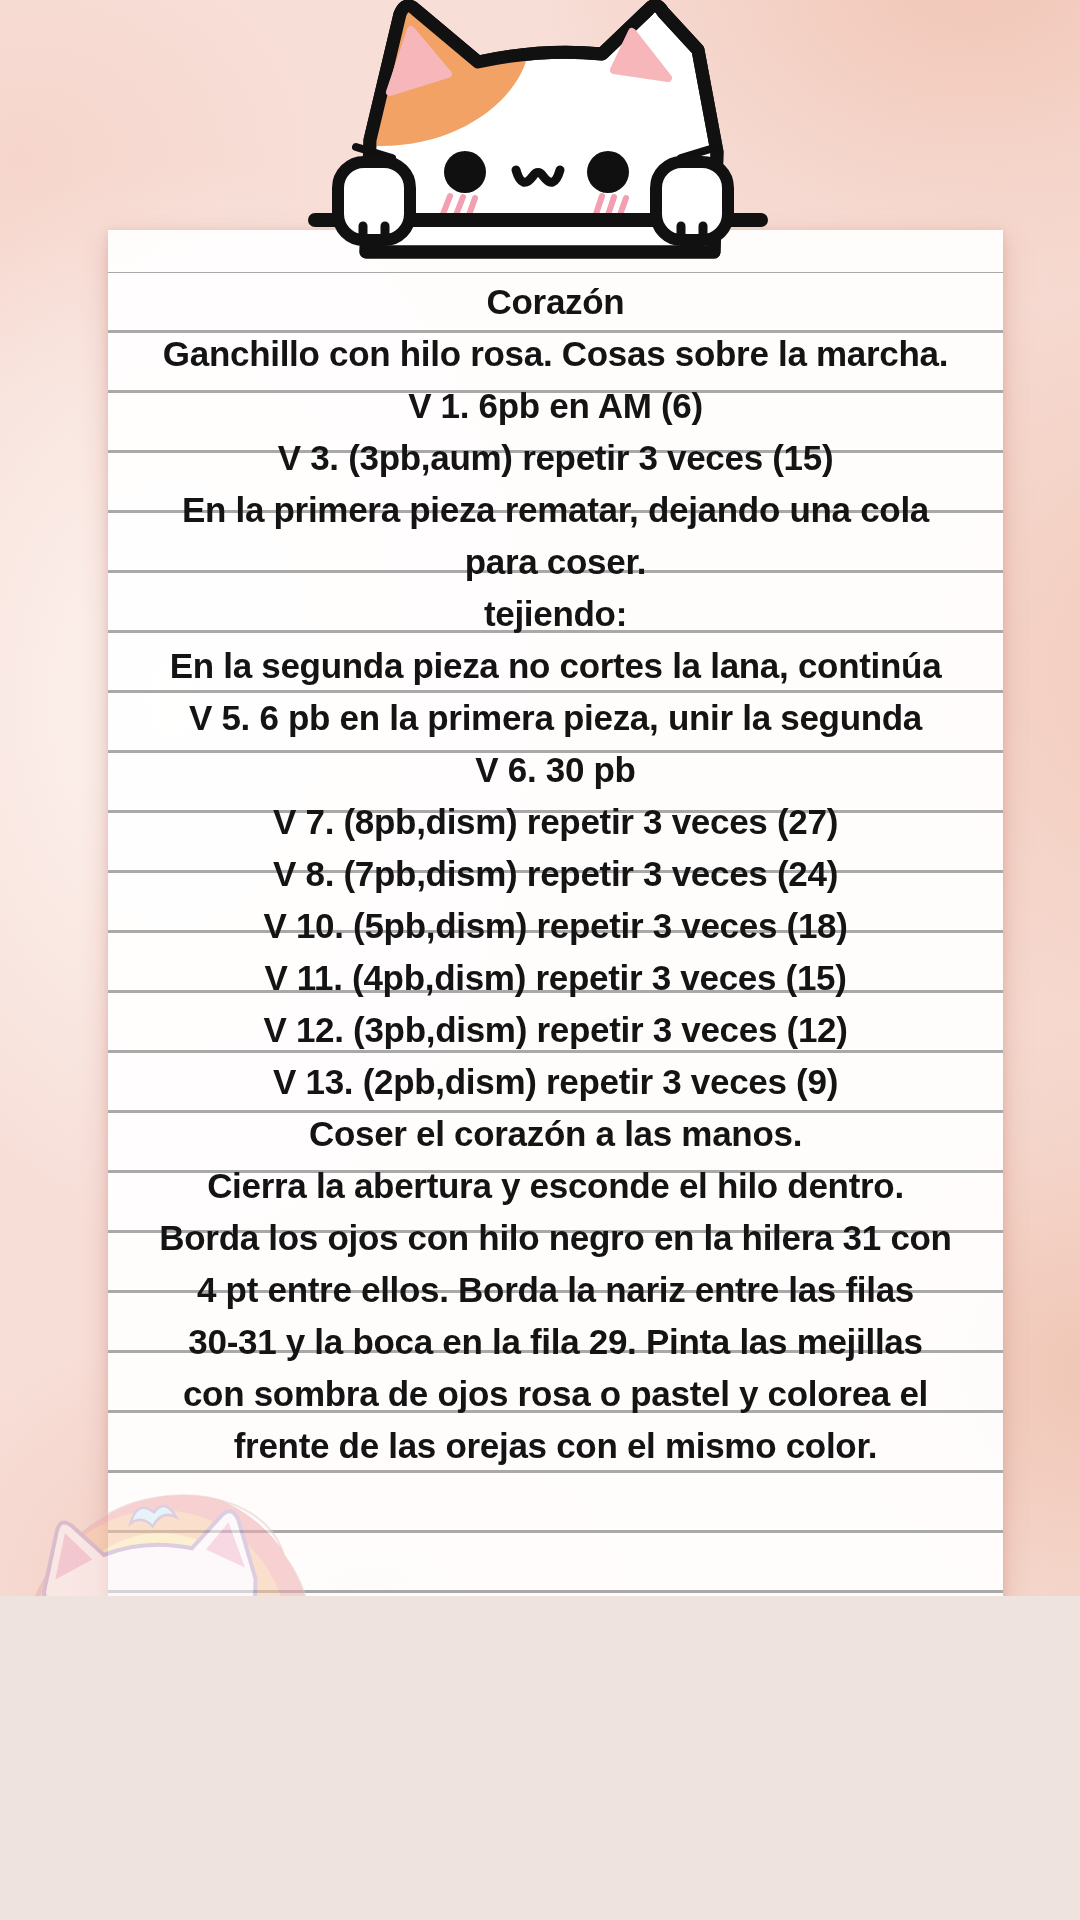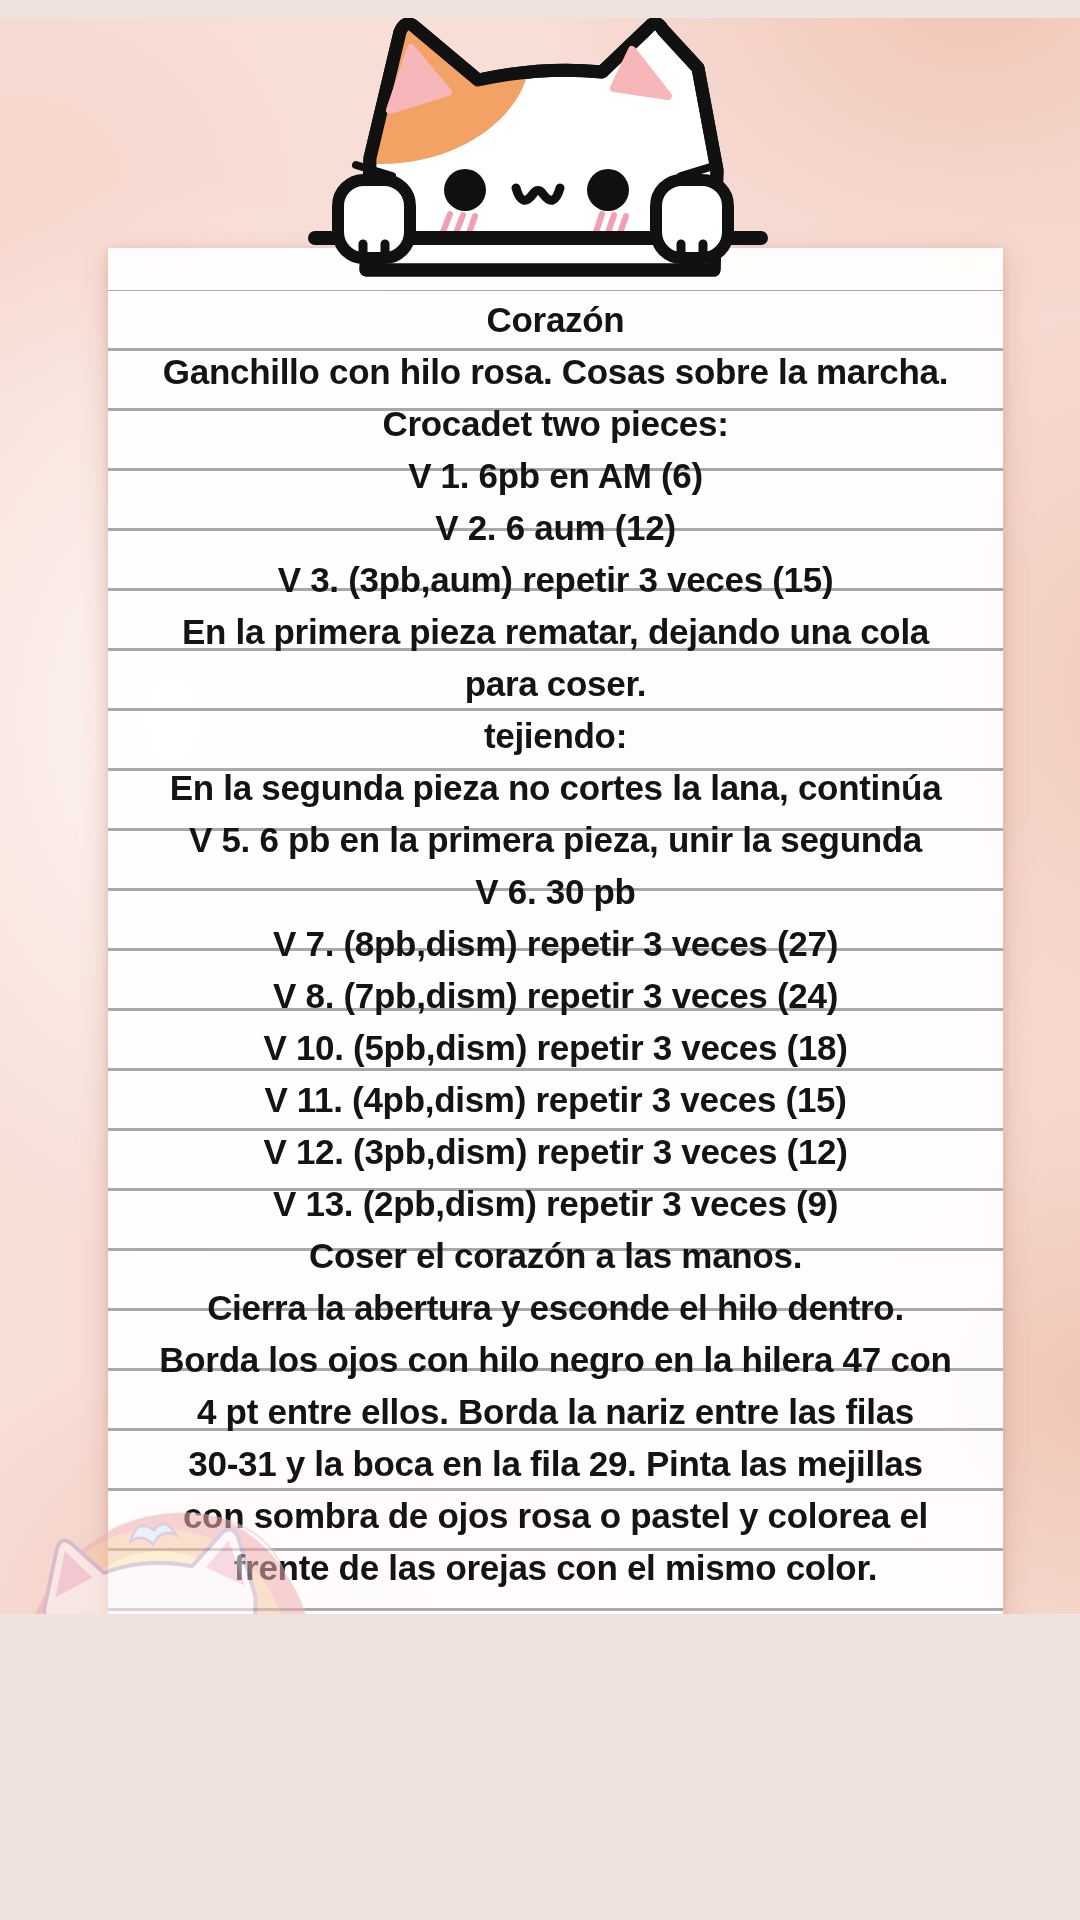--- a/index.html
+++ b/index.html
@@ -6,21 +6,20 @@
   .stage{
     position:relative;width:1080px;height:1596px;overflow:hidden;
     background-color:#f7ded7;
     background-image:
       radial-gradient(620px 480px at 90% -2%, #f1c6b6 0%, rgba(241,198,182,0) 70%),
       radial-gradient(500px 760px at 104% 42%, #f3cdbf 0%, rgba(243,205,191,0) 72%),
       radial-gradient(560px 520px at 102% 86%, #f0c6b5 0%, rgba(240,198,181,0) 70%),
       radial-gradient(680px 420px at 34% 100%, #f2c9bd 0%, rgba(242,201,189,0) 72%),
       radial-gradient(520px 780px at 16% 44%, #fdf4f0 0%, rgba(253,244,240,0) 70%),
       radial-gradient(420px 340px at 2% 10%, #f6d6cc 0%, rgba(246,214,204,0) 70%);
-    margin-top: 18px;
   }
   .panel{
     position:absolute;left:108px;top:230px;width:895px;height:1558px;
     box-sizing:border-box;padding-top:46px;
     background-color:rgba(255,255,255,0.93);
     background-image:repeating-linear-gradient(to bottom,
         rgba(0,0,0,0) 0px, rgba(0,0,0,0) 57px, #a9a9a9 57px, #a9a9a9 60px);
     background-position:0 43px;
     box-shadow:0 10px 26px rgba(205,142,130,0.45), 0 2px 8px rgba(205,142,130,0.30);
     z-index:2;
@@ -149,39 +148,37 @@
     <ellipse cx="246" cy="172" rx="12" ry="7" fill="#f6c7d6" opacity="0.8"></ellipse>
     <ellipse cx="160" cy="176" rx="4.5" ry="3.5" fill="#e8a8bd"></ellipse>
     <path d="M 160 176 L 160 186 M 146 186 Q 153 196 160 186 Q 167 196 174 186" fill="none" stroke="#9e7fa0" stroke-width="3.5" stroke-linecap="round"></path>
   </svg>
 
   <div class="panel">
     <div class="lines-layer">
       <div class="line">Corazón</div>
       <div>
           <div class="line">Ganchillo con hilo rosa. Cosas sobre la marcha.</div>
-          <div class="line">Crocadet two pieces:</div>
           <div class="line">V 1. 6pb en AM (6)</div>
-          <div class="line">V 2. 6 aum (12)</div>
           <div class="line">V 3. (3pb,aum) repetir 3 veces (15)</div>
           <div class="line">En la primera pieza rematar, dejando una cola</div>
           <div class="line">para coser.</div>
           <div class="line">tejiendo:</div>
           <div class="line">En la segunda pieza no cortes la lana, continúa</div>
           <div class="line">V 5. 6 pb en la primera pieza, unir la segunda</div>
           <div class="line">V 6. 30 pb</div>
           <div class="line">V 7. (8pb,dism) repetir 3 veces (27)</div>
           <div class="line">V 8. (7pb,dism) repetir 3 veces (24)</div>
           <div class="line">V 10. (5pb,dism) repetir 3 veces (18)</div>
           <div class="line">V 11. (4pb,dism) repetir 3 veces (15)</div>
           <div class="line">V 12. (3pb,dism) repetir 3 veces (12)</div>
           <div class="line">V 13. (2pb,dism) repetir 3 veces (9)</div>
           <div class="line">Coser el corazón a las manos.</div>
           <div class="line">Cierra la abertura y esconde el hilo dentro.</div>
-          <div class="line">Borda los ojos con hilo negro en la hilera 47 con</div>
+          <div class="line">Borda los ojos con hilo negro en la hilera 31 con</div>
           <div class="line">4 pt entre ellos. Borda la nariz entre las filas</div>
           <div class="line">30-31 y la boca en la fila 29. Pinta las mejillas</div>
           <div class="line">con sombra de ojos rosa o pastel y colorea el</div>
           <div class="line">frente de las orejas con el mismo color.</div>
         </div>
     </div>
   </div>
 
 </div>
 

